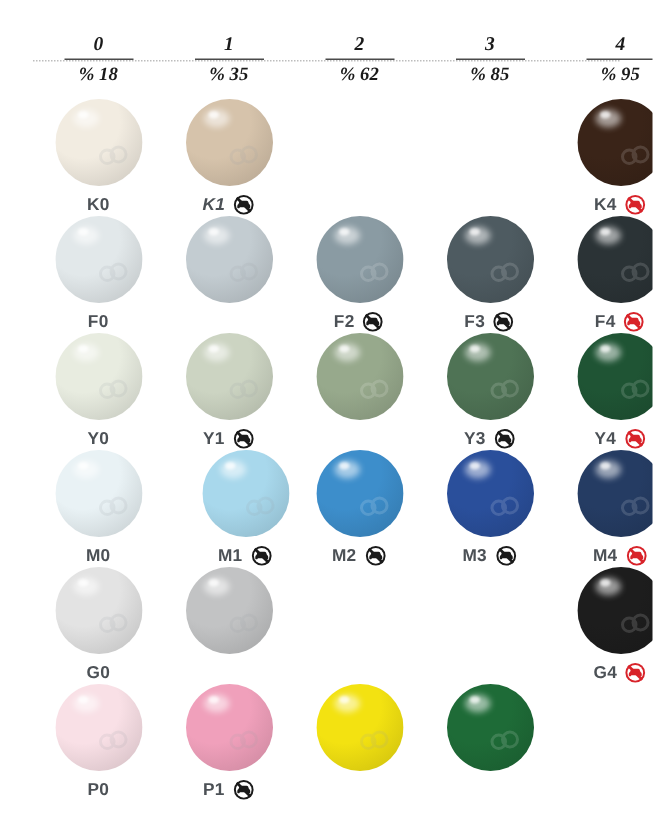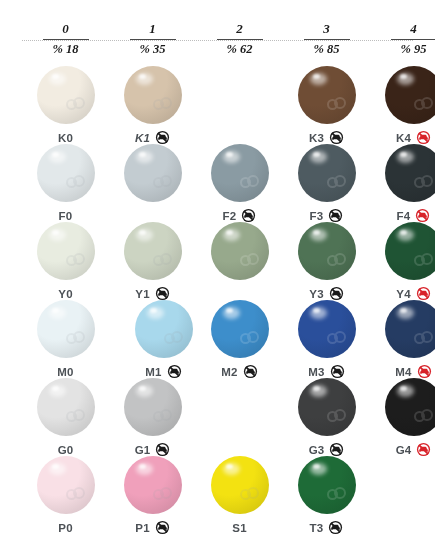--- a/index.html
+++ b/index.html
@@ -232,38 +232,20 @@
             <div class="sphere">
               <div class="gloss"></div>
               <div class="gloss-small"></div>
               <div class="watermark">
                 <span class="wm-c1"></span>
                 <span class="wm-c2"></span>
               </div>
             </div>
           </div>
         </div>
-        <div class="cell" style="left: 283px;">
-          <div class="sphere-wrap">
-            <div class="sphere" style="background: radial-gradient(circle at 32% 26%, rgb(111, 77, 53) 0%, rgb(111, 77, 53) 42%, rgba(0, 0, 0, 0.13) 88%, rgba(0, 0, 0, 0.3) 100%) rgb(111, 77, 53);">
-              <div class="gloss"></div>
-              <div class="gloss-small"></div>
-              <div class="watermark">
-                <span class="wm-c1"></span>
-                <span class="wm-c2"></span>
-              </div>
-            </div>
-          </div>
-          <div class="cell-caption"><span class="cell-label">K3</span><span class="nocar"><svg viewBox="0 0 24 24" width="15" height="15">
-                <circle cx="12" cy="12" r="10.5" fill="#1a1a1a"></circle>
-                <circle cx="12" cy="12" r="8.4" fill="#ffffff"></circle>
-                <path d="M5.1 13.2 L5.1 15.0 Q5.1 15.7 5.8 15.7 L7.0 15.7 Q7.7 15.7 7.7 15.0 L7.7 14.6 L16.3 14.6 L16.3 15.0 Q16.3 15.7 17.0 15.7 L18.2 15.7 Q18.9 15.7 18.9 15.0 L18.9 13.2 Q18.9 11.6 17.6 11.1 L16.6 8.6 Q16.2 7.6 15.1 7.6 L8.9 7.6 Q7.8 7.6 7.4 8.6 L6.4 11.1 Q5.1 11.6 5.1 13.2 Z" fill="#1a1a1a"></path>
-                <path d="M4.6 4.6 L19.4 19.4" stroke="#1a1a1a" stroke-width="2.9" stroke-linecap="butt"></path>
-              </svg></span></div>
-        </div>
         <div class="cell" style="left: 370px;">
           <div class="sphere-wrap">
             <div class="sphere" style="background: radial-gradient(circle at 32% 26%, rgb(58, 36, 24) 0%, rgb(58, 36, 24) 42%, rgba(0, 0, 0, 0.13) 88%, rgba(0, 0, 0, 0.3) 100%) rgb(58, 36, 24);">
               <div class="gloss"></div>
               <div class="gloss-small"></div>
               <div class="watermark">
                 <span class="wm-c1"></span>
                 <span class="wm-c2"></span>
               </div>
             </div>
@@ -543,44 +525,20 @@
           <div class="sphere-wrap">
             <div class="sphere light" style="background: radial-gradient(circle at 32% 26%, rgb(194, 195, 196) 0%, rgb(194, 195, 196) 42%, rgba(0, 0, 0, 0.13) 88%, rgba(0, 0, 0, 0.3) 100%) rgb(194, 195, 196);">
               <div class="gloss"></div>
               <div class="gloss-small"></div>
               <div class="watermark">
                 <span class="wm-c1"></span>
                 <span class="wm-c2"></span>
               </div>
             </div>
           </div>
-          <div class="cell-caption"><span class="cell-label">G1</span><span class="nocar"><svg viewBox="0 0 24 24" width="15" height="15">
-                <circle cx="12" cy="12" r="10.5" fill="#1a1a1a"></circle>
-                <circle cx="12" cy="12" r="8.4" fill="#ffffff"></circle>
-                <path d="M5.1 13.2 L5.1 15.0 Q5.1 15.7 5.8 15.7 L7.0 15.7 Q7.7 15.7 7.7 15.0 L7.7 14.6 L16.3 14.6 L16.3 15.0 Q16.3 15.7 17.0 15.7 L18.2 15.7 Q18.9 15.7 18.9 15.0 L18.9 13.2 Q18.9 11.6 17.6 11.1 L16.6 8.6 Q16.2 7.6 15.1 7.6 L8.9 7.6 Q7.8 7.6 7.4 8.6 L6.4 11.1 Q5.1 11.6 5.1 13.2 Z" fill="#1a1a1a"></path>
-                <path d="M4.6 4.6 L19.4 19.4" stroke="#1a1a1a" stroke-width="2.9" stroke-linecap="butt"></path>
-              </svg></span></div>
-        </div>
-        <div class="cell" style="left: 283px;">
-          <div class="sphere-wrap">
-            <div class="sphere" style="background: radial-gradient(circle at 32% 26%, rgb(62, 63, 64) 0%, rgb(62, 63, 64) 42%, rgba(0, 0, 0, 0.13) 88%, rgba(0, 0, 0, 0.3) 100%) rgb(62, 63, 64);">
-              <div class="gloss"></div>
-              <div class="gloss-small"></div>
-              <div class="watermark">
-                <span class="wm-c1"></span>
-                <span class="wm-c2"></span>
-              </div>
-            </div>
-          </div>
-          <div class="cell-caption"><span class="cell-label">G3</span><span class="nocar"><svg viewBox="0 0 24 24" width="15" height="15">
-                <circle cx="12" cy="12" r="10.5" fill="#1a1a1a"></circle>
-                <circle cx="12" cy="12" r="8.4" fill="#ffffff"></circle>
-                <path d="M5.1 13.2 L5.1 15.0 Q5.1 15.7 5.8 15.7 L7.0 15.7 Q7.7 15.7 7.7 15.0 L7.7 14.6 L16.3 14.6 L16.3 15.0 Q16.3 15.7 17.0 15.7 L18.2 15.7 Q18.9 15.7 18.9 15.0 L18.9 13.2 Q18.9 11.6 17.6 11.1 L16.6 8.6 Q16.2 7.6 15.1 7.6 L8.9 7.6 Q7.8 7.6 7.4 8.6 L6.4 11.1 Q5.1 11.6 5.1 13.2 Z" fill="#1a1a1a"></path>
-                <path d="M4.6 4.6 L19.4 19.4" stroke="#1a1a1a" stroke-width="2.9" stroke-linecap="butt"></path>
-              </svg></span></div>
         </div>
         <div class="cell" style="left: 370px;">
           <div class="sphere-wrap">
             <div class="sphere" style="background: radial-gradient(circle at 32% 26%, rgb(29, 29, 29) 0%, rgb(29, 29, 29) 42%, rgba(0, 0, 0, 0.13) 88%, rgba(0, 0, 0, 0.3) 100%) rgb(29, 29, 29);">
               <div class="gloss"></div>
               <div class="gloss-small"></div>
               <div class="watermark">
                 <span class="wm-c1"></span>
                 <span class="wm-c2"></span>
               </div>
@@ -630,39 +588,32 @@
           <div class="sphere-wrap">
             <div class="sphere light" style="background: radial-gradient(circle at 32% 26%, rgb(243, 226, 17) 0%, rgb(243, 226, 17) 42%, rgba(0, 0, 0, 0.13) 88%, rgba(0, 0, 0, 0.3) 100%) rgb(243, 226, 17);">
               <div class="gloss"></div>
               <div class="gloss-small"></div>
               <div class="watermark">
                 <span class="wm-c1"></span>
                 <span class="wm-c2"></span>
               </div>
             </div>
           </div>
-          <div class="cell-caption"><span class="cell-label">S1</span></div>
         </div>
         <div class="cell" style="left: 283px;">
           <div class="sphere-wrap">
             <div class="sphere" style="background: radial-gradient(circle at 32% 26%, rgb(30, 107, 55) 0%, rgb(30, 107, 55) 42%, rgba(0, 0, 0, 0.13) 88%, rgba(0, 0, 0, 0.3) 100%) rgb(30, 107, 55);">
               <div class="gloss"></div>
               <div class="gloss-small"></div>
               <div class="watermark">
                 <span class="wm-c1"></span>
                 <span class="wm-c2"></span>
               </div>
             </div>
           </div>
-          <div class="cell-caption"><span class="cell-label">T3</span><span class="nocar"><svg viewBox="0 0 24 24" width="15" height="15">
-                <circle cx="12" cy="12" r="10.5" fill="#1a1a1a"></circle>
-                <circle cx="12" cy="12" r="8.4" fill="#ffffff"></circle>
-                <path d="M5.1 13.2 L5.1 15.0 Q5.1 15.7 5.8 15.7 L7.0 15.7 Q7.7 15.7 7.7 15.0 L7.7 14.6 L16.3 14.6 L16.3 15.0 Q16.3 15.7 17.0 15.7 L18.2 15.7 Q18.9 15.7 18.9 15.0 L18.9 13.2 Q18.9 11.6 17.6 11.1 L16.6 8.6 Q16.2 7.6 15.1 7.6 L8.9 7.6 Q7.8 7.6 7.4 8.6 L6.4 11.1 Q5.1 11.6 5.1 13.2 Z" fill="#1a1a1a"></path>
-                <path d="M4.6 4.6 L19.4 19.4" stroke="#1a1a1a" stroke-width="2.9" stroke-linecap="butt"></path>
-              </svg></span></div>
         </div>
         <div class="cell empty" style="left: 370px;">
           <div class="sphere-wrap"></div>
           <div class="cell-caption"><span class="cell-label"></span></div>
         </div>
       </div>
     </div>
 
 </div>
 

